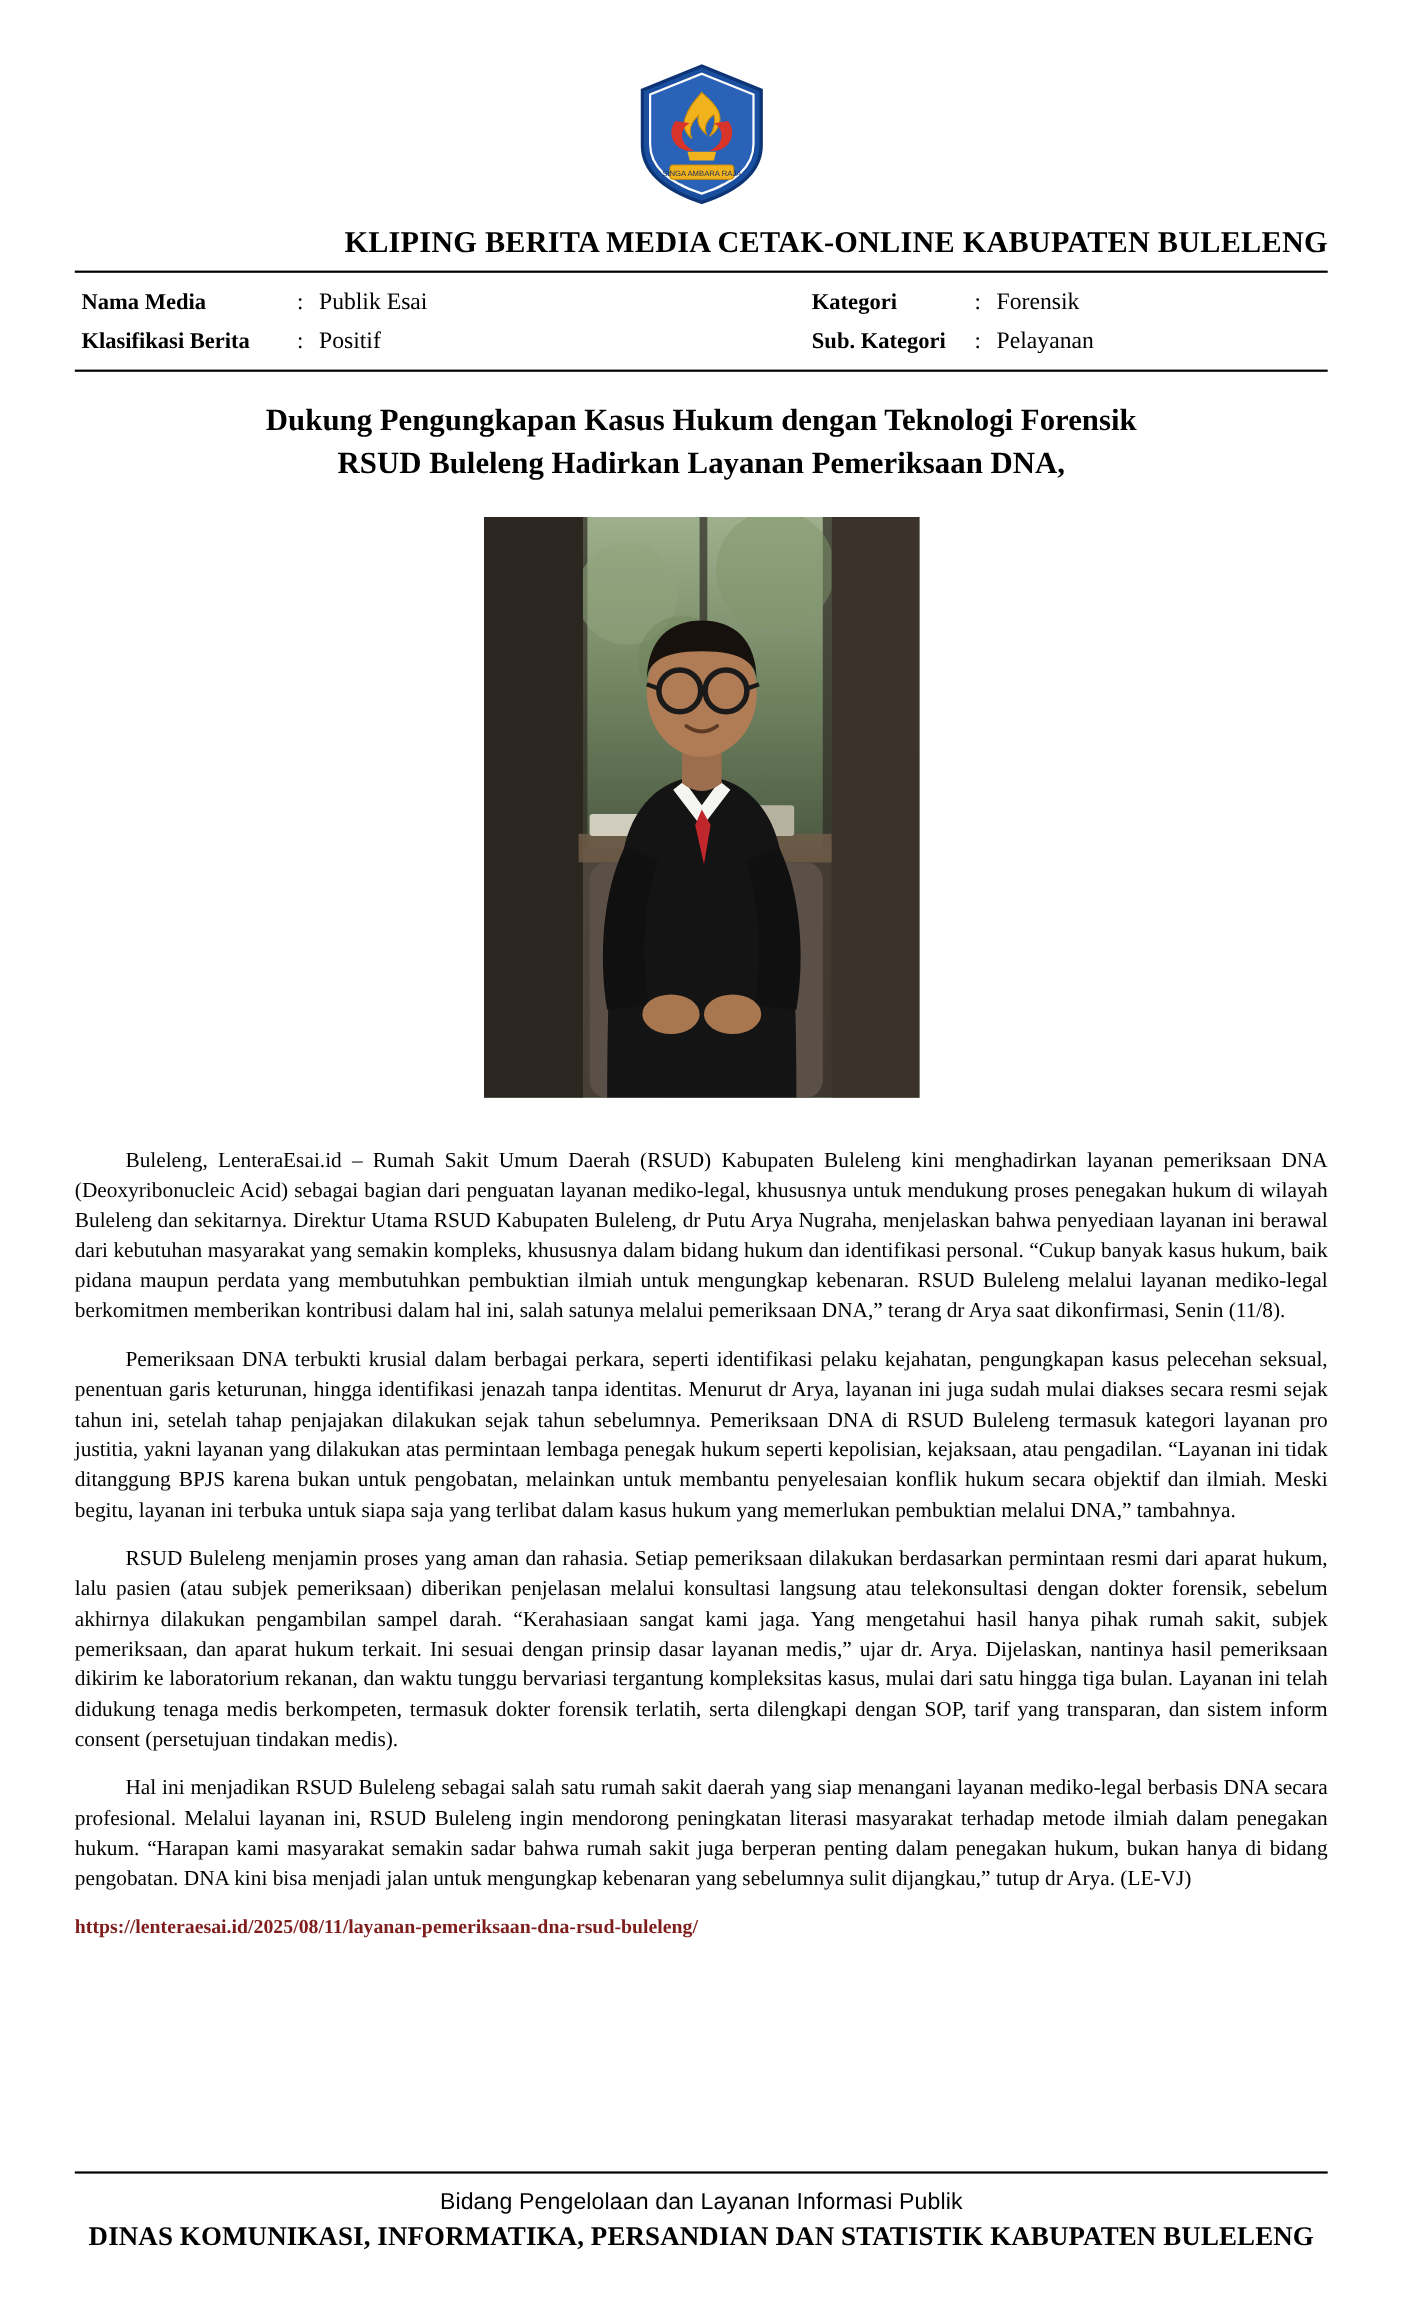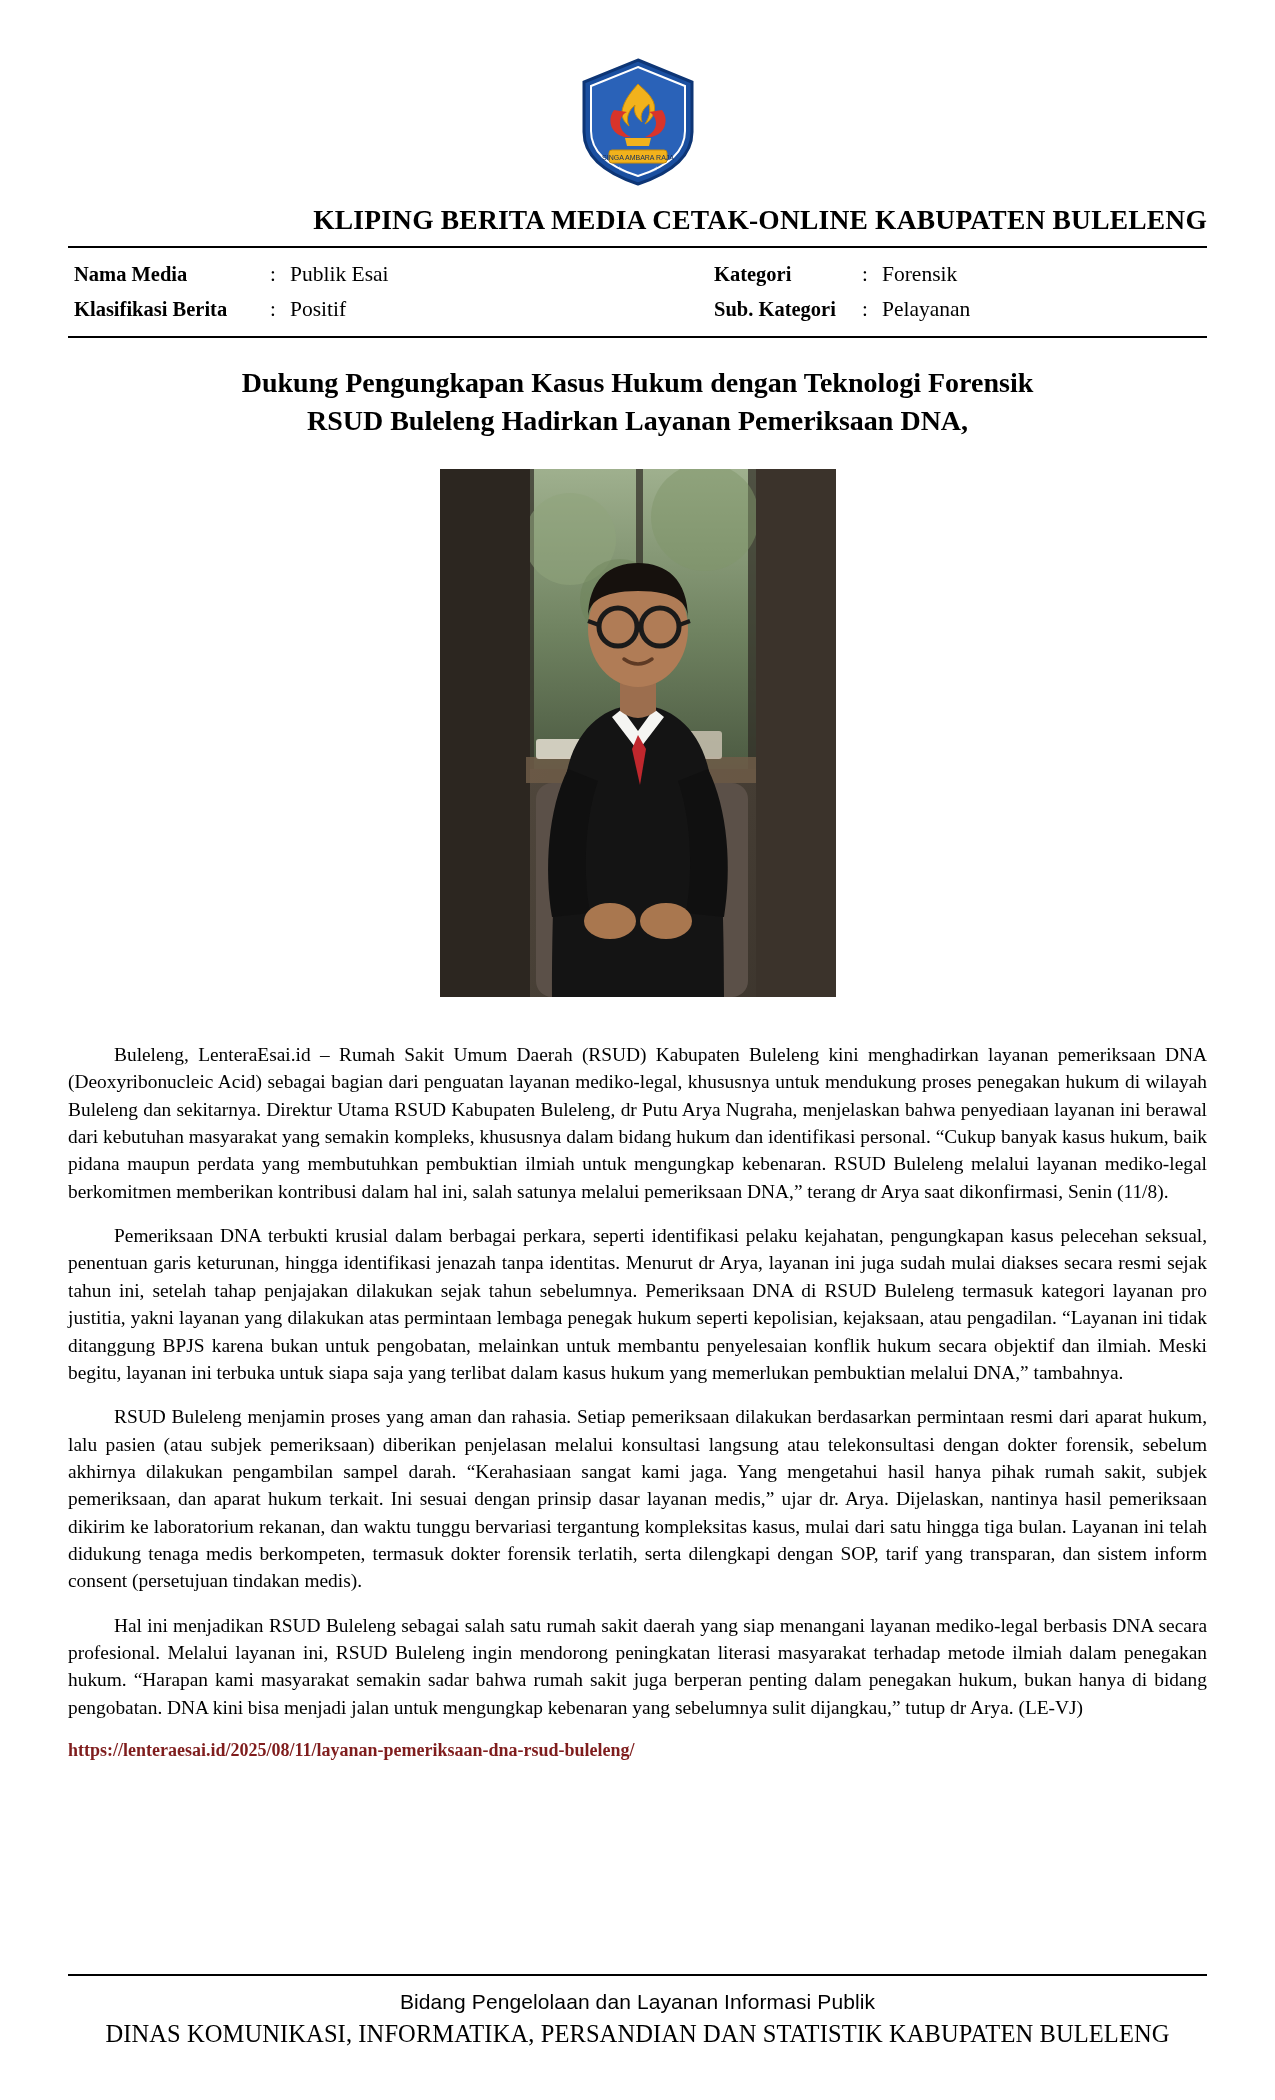--- a/index.html
+++ b/index.html
@@ -53,20 +53,21 @@
 
   
   .meta {
     padding: 9px 6px 9px 6px;
   }
   .meta-row {
     display: flex;
     align-items: center;
     font-size: 21px;
     line-height: 1.62;
+    gap: 24px;
   }
   .meta-cell {
     display: flex;
     align-items: baseline;
   }
   .meta-left { width: 640px; }
   .meta-right { flex: 1; }
   .meta-label {
     font-weight: bold;
     font-size: 20.5px;
@@ -138,21 +139,21 @@
   .footer-line1 {
     text-align: center;
     font-family: "Liberation Sans", sans-serif;
     font-size: 21px;
     letter-spacing: 0.1px;
     margin-bottom: 6px;
   }
   .footer-line2 {
     text-align: center;
     font-family: "Liberation Serif", serif;
-    font-weight: normal;
+    font-weight: bold;
     font-size: 24.5px;
     letter-spacing: 0.1px;
   }
 </style>
 </head>
 <body>
 
 <div class="page">
 
   <div class="logo-wrap">

